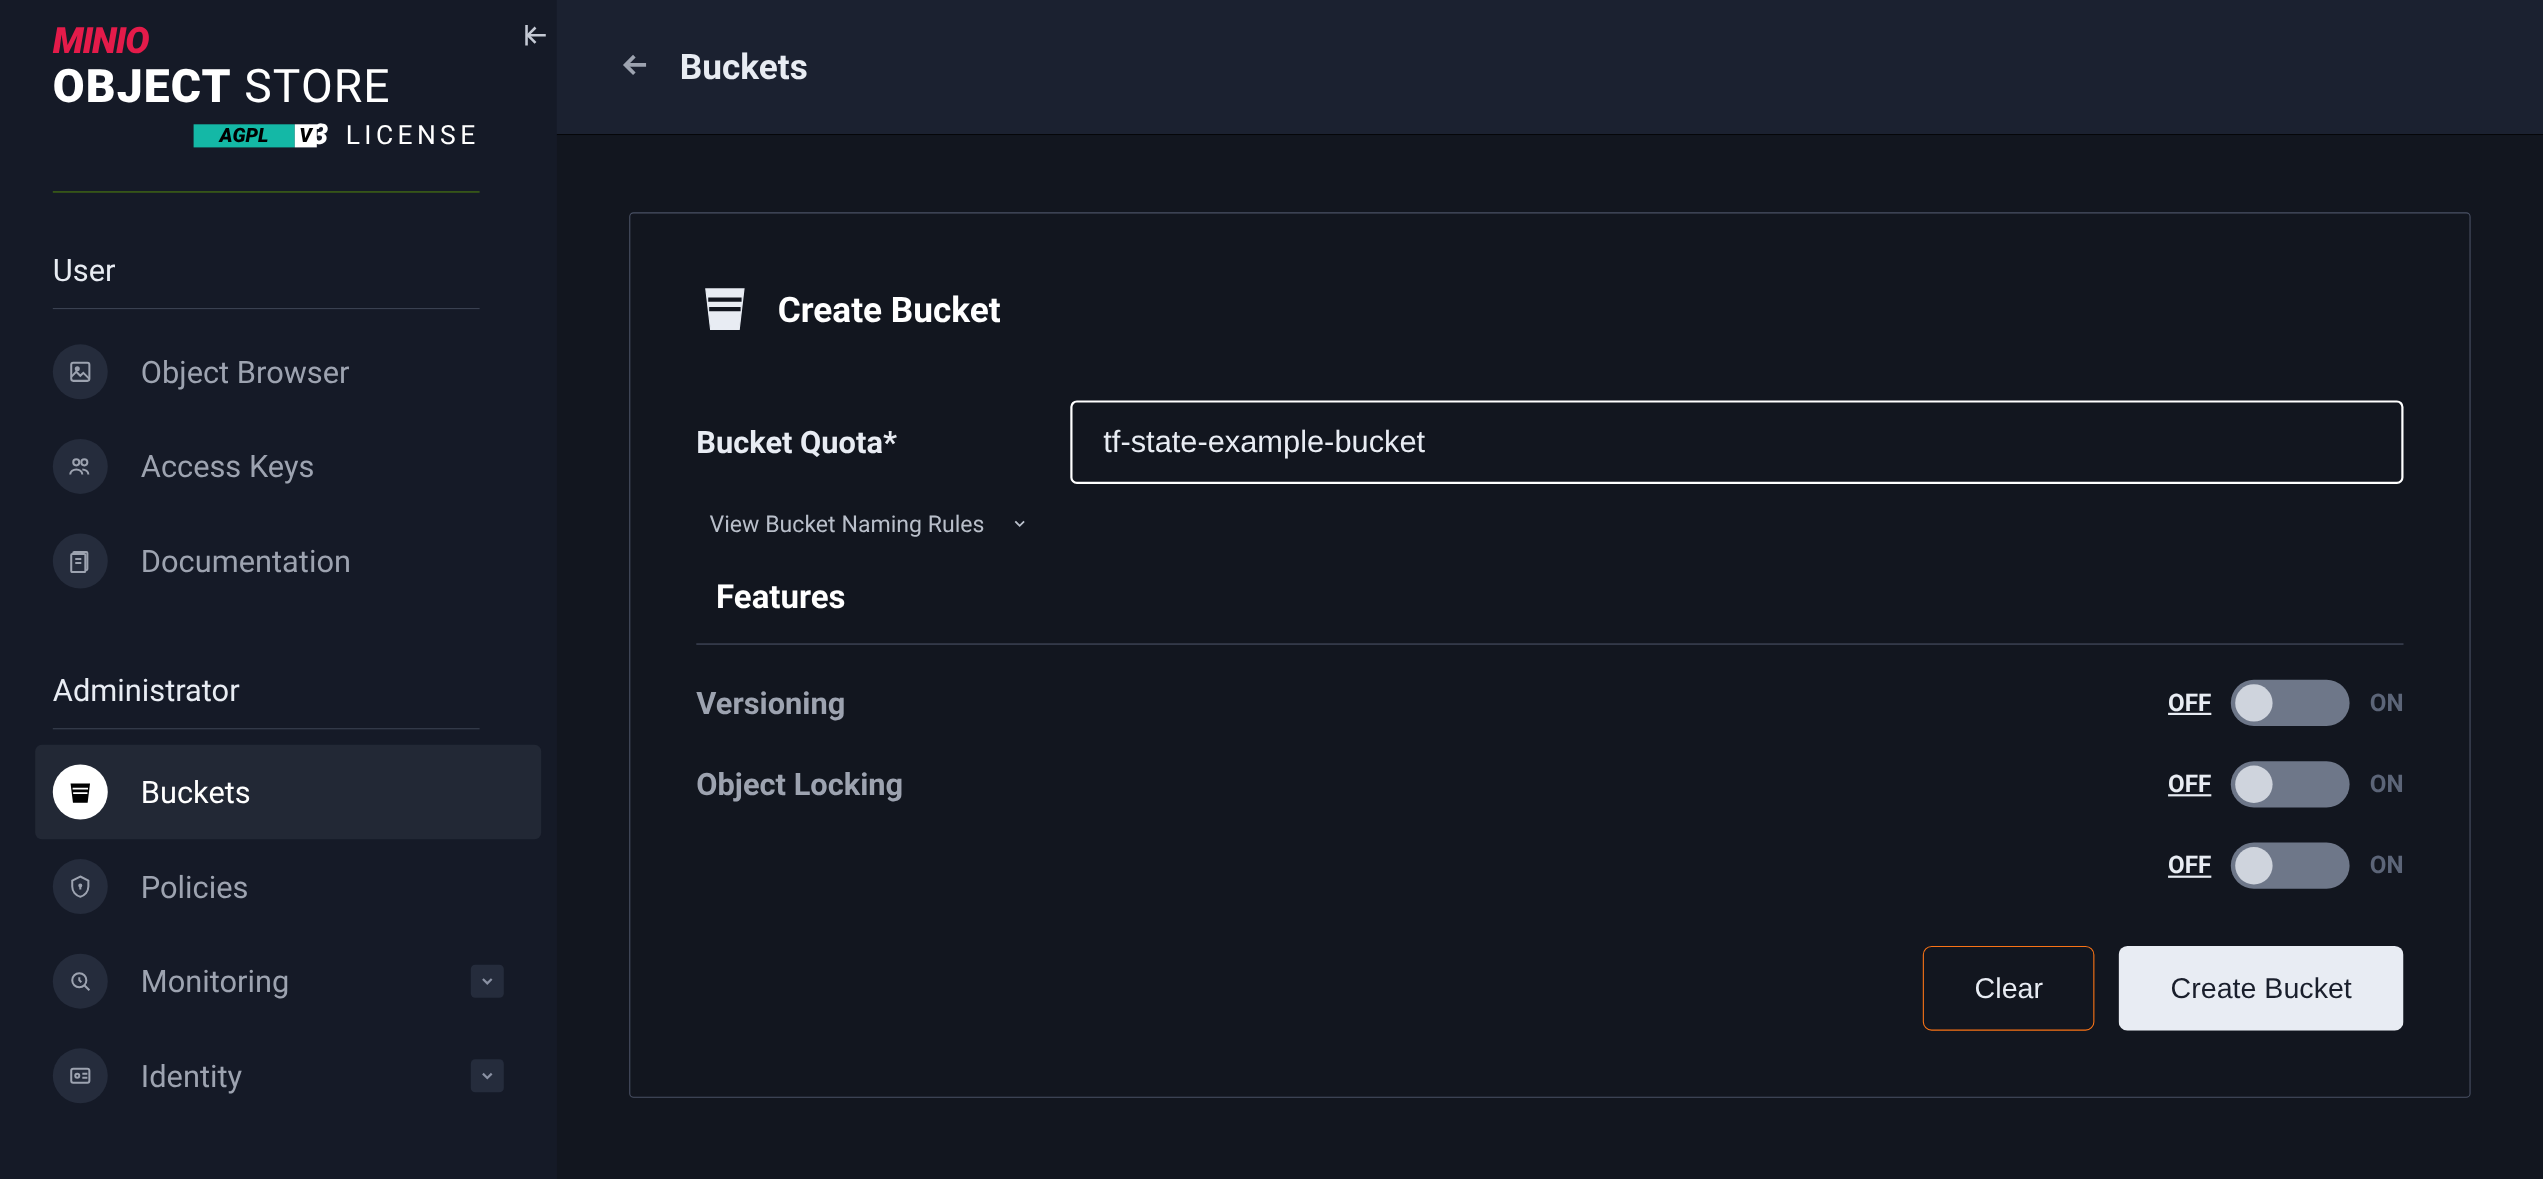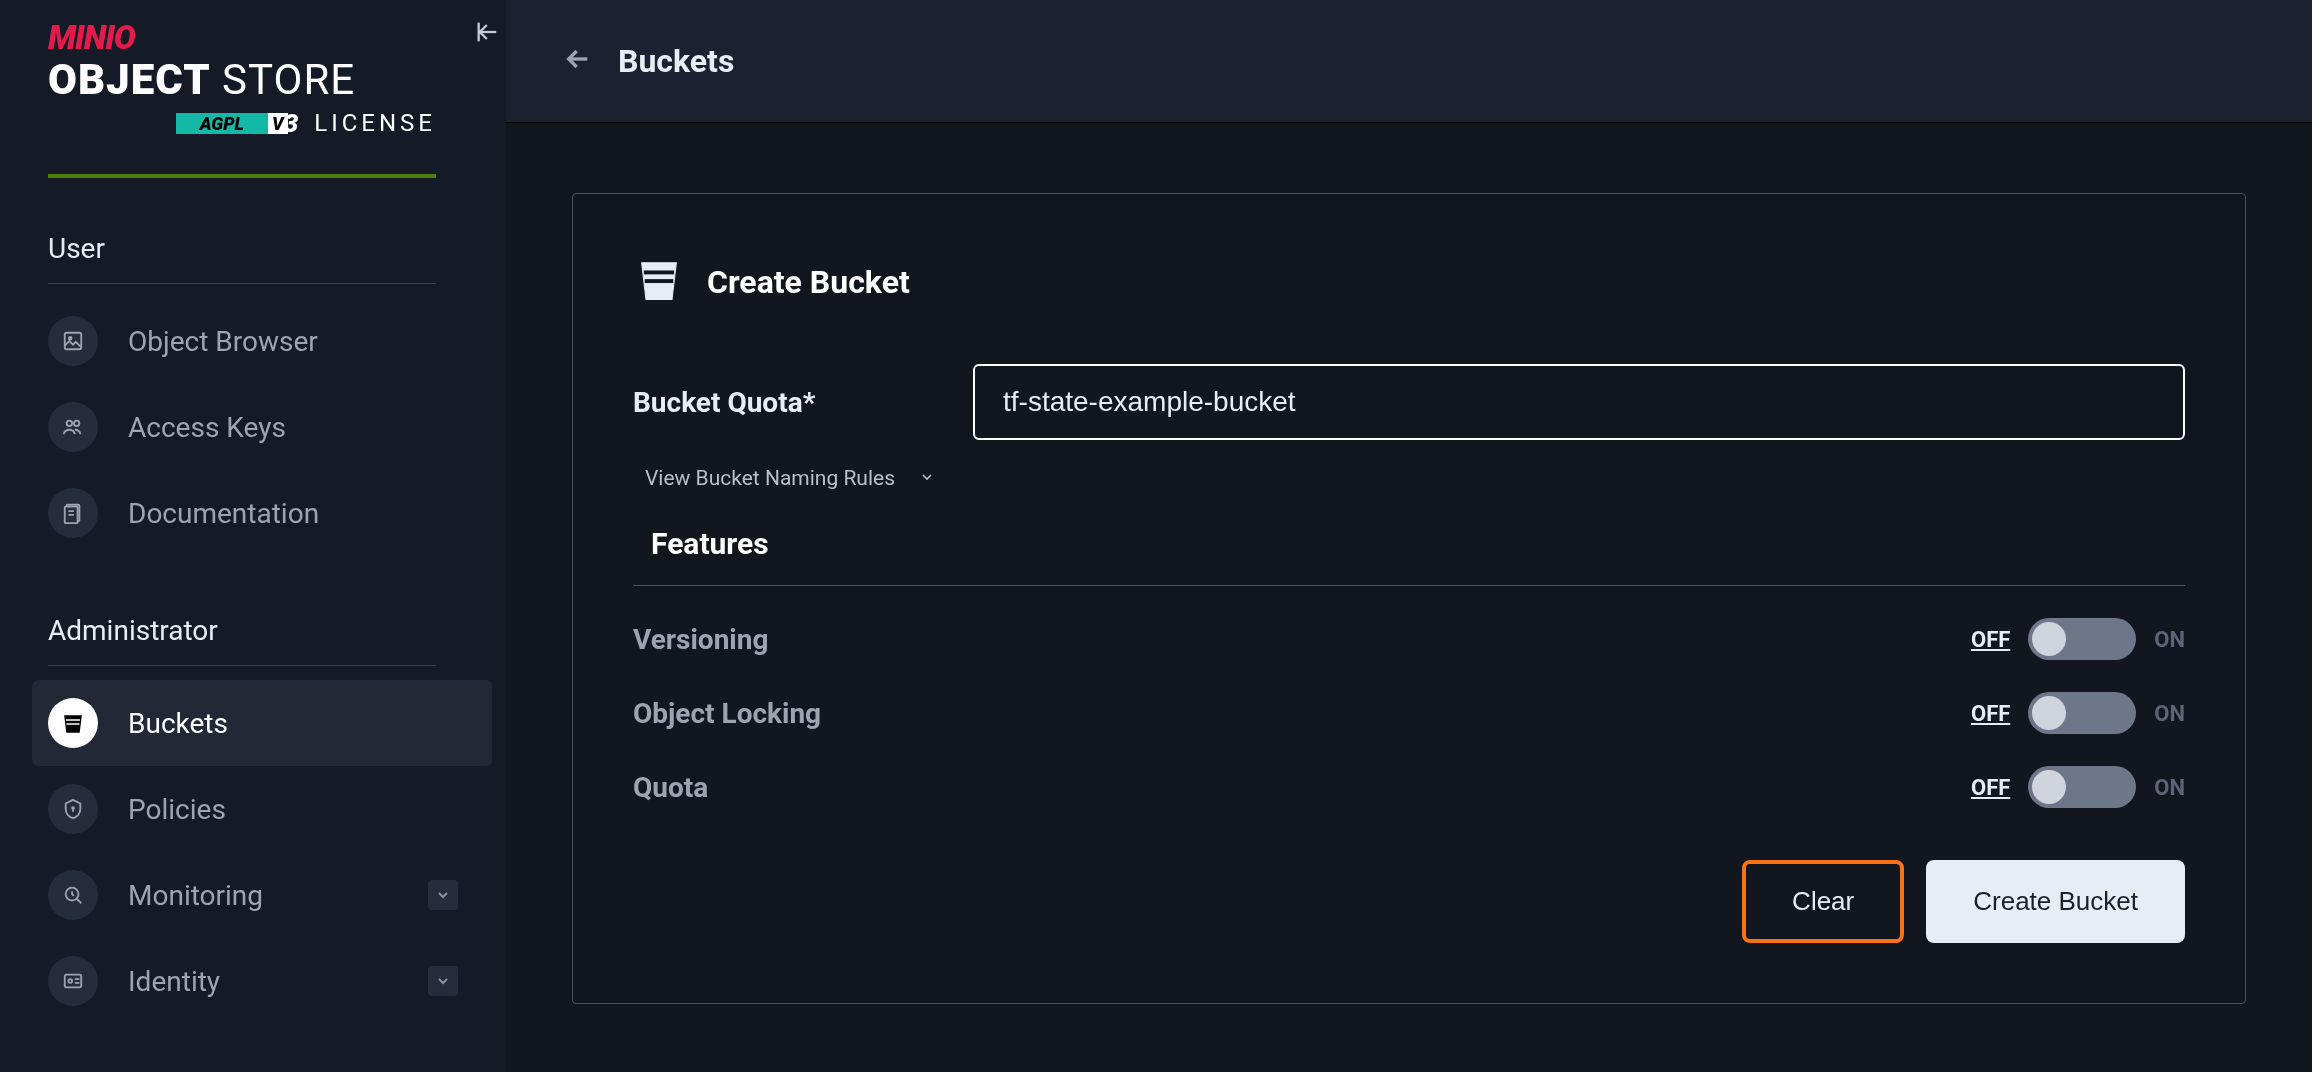--- a/index.html
+++ b/index.html
@@ -22,21 +22,21 @@
     .sidebar {
       width: 506px;
       background: #151a27;
       padding: 18px 48px;
       position: relative;
     }
     
     .logo-area {
       padding-bottom: 36px;
       margin-bottom: 36px;
-      border-bottom: 4px solid #4d7c0f;
+      border-bottom: 1px solid #4d7c0f;
       width: 388px;
     }
     
     .logo-minio {
       color: #e41b4a;
       font-size: 33px;
       font-weight: 900;
       letter-spacing: -1px;
       font-style: italic;
     }
@@ -346,21 +346,21 @@
       padding: 22px 46px;
       font-size: 26px;
       font-weight: 400;
       border-radius: 8px;
       cursor: pointer;
       border: 1px solid transparent;
     }
     
     .btn-secondary {
       background: transparent;
-      border: 4px solid #f97316;
+      border: 1px solid #f97316;
       color: #e8ecf3;
     }
     
     .btn-primary {
       background: #e8ecf3;
       color: #1a1f2c;
     }
   </style>
 </head>
 <body>
@@ -538,21 +538,20 @@
         <div class="toggle-wrapper">
           <span class="toggle-label off">OFF</span>
           <div class="toggle">
               <div class="toggle-knob"></div>
             </div>
           <span class="toggle-label on">ON</span>
         </div>
       </div>
       
       <div class="feature-row">
-        <span class="feature-label">Quota</span>
         <div class="toggle-wrapper">
           <span class="toggle-label off">OFF</span>
           <div class="toggle">
               <div class="toggle-knob"></div>
             </div>
           <span class="toggle-label on">ON</span>
         </div>
       </div>
       
       <div class="button-row">

